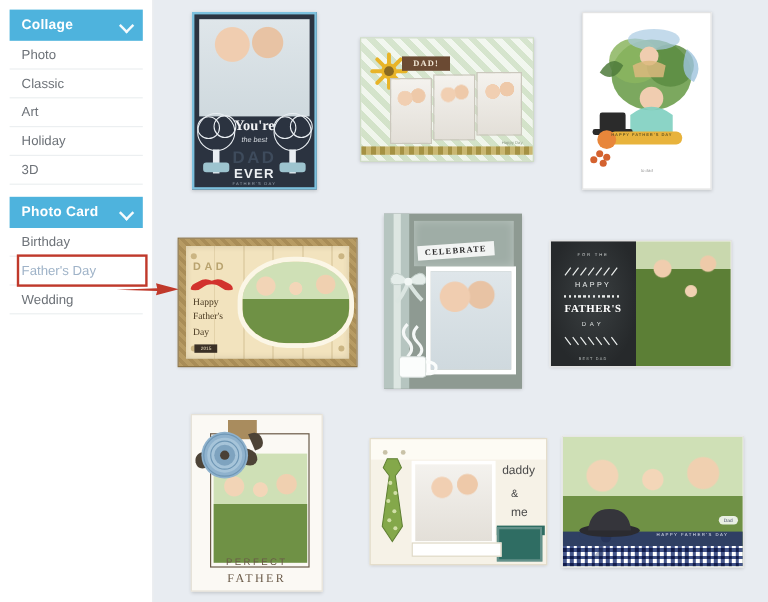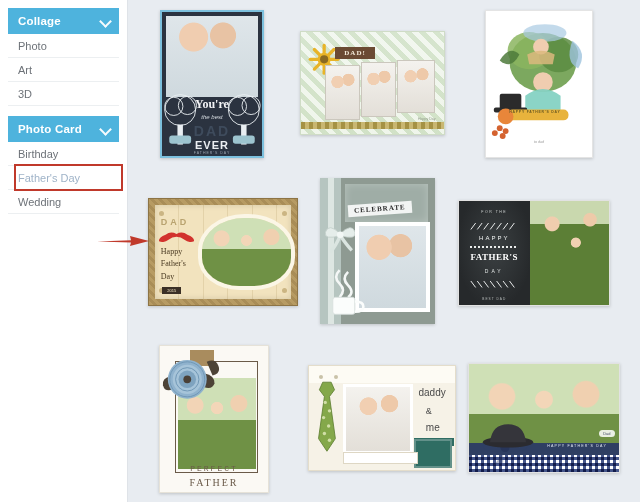--- a/index.html
+++ b/index.html
@@ -125,21 +125,27 @@
     <div class="group">
       <div class="group-header">
         <span>Collage</span>
         <span class="chev"></span>
       </div>
       <ul class="items">
         <li class="item">
           <span>Photo</span>
         </li>
         <li class="item">
+          <span>Classic</span>
+        </li>
+        <li class="item">
           <span>Art</span>
+        </li>
+        <li class="item">
+          <span>Holiday</span>
         </li>
         <li class="item">
           <span>3D</span>
         </li>
       </ul>
     </div>
 
     <div class="group" style="margin-top:10px;">
       <div class="group-header">
         <span>Photo Card</span>
@@ -352,21 +358,21 @@
           <path d="M12 34 q-9 4 -11 -4 q-1 -8 8 -9z" fill="#4d4336"></path>
           <circle cx="26" cy="24" r="20" fill="#8fb2cd"></circle>
           <circle cx="26" cy="24" r="15" fill="#a6c4d9"></circle>
           <circle cx="26" cy="24" r="9" fill="#7ea3bf"></circle>
           <circle cx="26" cy="24" r="4" fill="#4a4036"></circle>
           <g stroke="#6f97b5" stroke-width="1" fill="none">
             <circle cx="26" cy="24" r="12"></circle>
               <circle cx="26" cy="24" r="18"></circle>
           </g>
         </svg>
-        <div class="lbl" style="left:0;right:0;text-align:center;bottom:13%;color:#6a5a48;font-size:8px;letter-spacing:2px;font-family:Liberation Mono, monospace;">PERFECT</div>
+        <div class="lbl" style="left:0;right:0;text-align:center;bottom:13%;color:#6a5a48;font-size:8px;letter-spacing:2px;font-family:Liberation Sans, sans-serif;">PERFECT</div>
         <div class="lbl" style="left:0;right:0;text-align:center;bottom:3%;color:#6a5a48;font-size:10px;letter-spacing:2px;font-family:'Liberation Serif',serif;">FATHER</div>
       </div>
     </div>
 
     <div class="cardslot" style="left:180px;top:365px;width:148px;height:106px;">
       <div class="card" style="background:#f6f2e7;border:1px solid #e4ddcb;">
         <div style="position:absolute;left:0;top:0;right:0;height:16%;background:#fdfbf4;"></div>
         <svg viewBox="0 0 26 86" style="position:absolute;left:5%;top:6%;width:15%;height:86%;">
           <path d="M8 2 h10 l4 9 l-6 8 l7 50 l-10 15 l-10 -15 l7 -50 l-6 -8z" fill="#84a84a" stroke="#5f7f33" stroke-width="1"></path>
           <g fill="#dfe9b8" opacity=".85">

